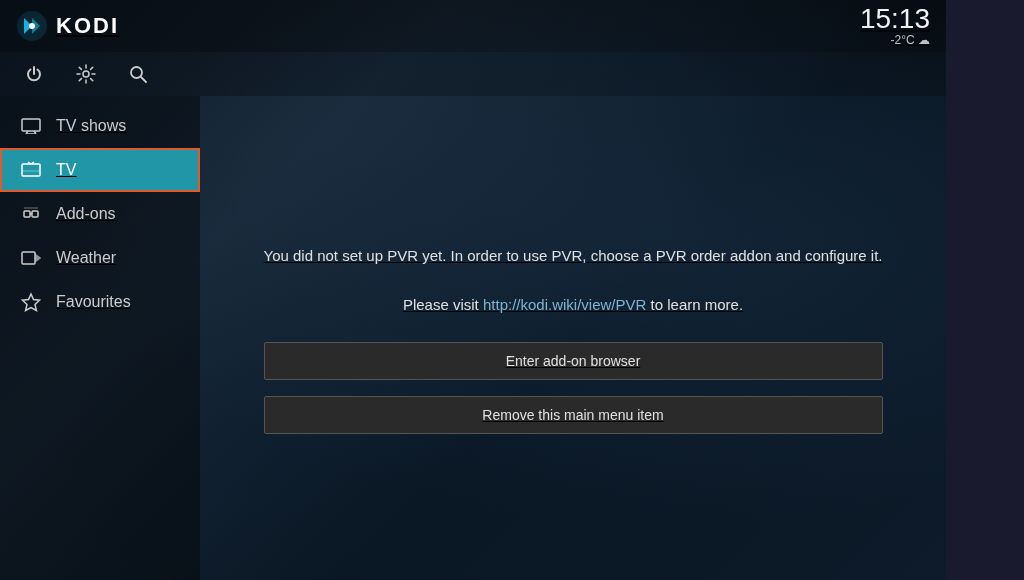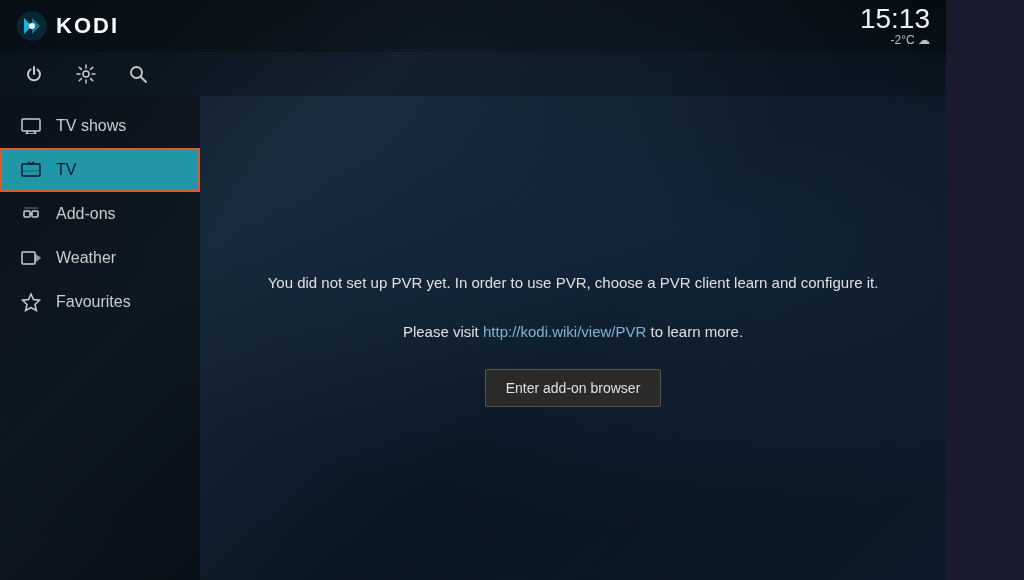--- a/index.html
+++ b/index.html
@@ -15,20 +15,21 @@
     }
 
     .app-container {
       width: 946px;
       height: 580px;
       display: flex;
       flex-direction: column;
       background: linear-gradient(135deg, #0d1b2a 0%, #1a2a3a 30%, #0a1520 60%, #0d1b2a 100%);
       position: relative;
       overflow: hidden;
+      text-decoration: underline;
     }
 
     
     .top-bar {
       display: flex;
       align-items: center;
       justify-content: space-between;
       padding: 8px 16px;
       background: rgba(0,0,0,0.5);
       height: 52px;
@@ -115,21 +116,21 @@
       gap: 14px;
       padding: 11px 20px;
       color: #cccccc;
       font-size: 16px;
       cursor: pointer;
       transition: background 0.1s;
     }
 
     .nav-item.active {
       background: #2196a6;
-      color: #0f172a;
+      color: #ffffff;
       outline: 2px solid #e05a30;
       outline-offset: -2px;
     }
 
     .nav-icon {
       width: 22px;
       height: 22px;
       display: flex;
       align-items: center;
       justify-content: center;
@@ -163,20 +164,21 @@
     }
 
     .pvr-link {
       color: #7fb3d3;
     }
 
     .pvr-buttons {
       display: flex;
       justify-content: center;
       gap: 16px;
+      flex-direction: column;
     }
 
     .pvr-btn {
       background: #2a2a2a;
       border: 1px solid #555;
       color: #e0e0e0;
       padding: 10px 20px;
       font-size: 14px;
       cursor: pointer;
       border-radius: 2px;
@@ -307,23 +309,24 @@
           </svg>
         </span>
         <span class="nav-label">Favourites</span>
       </div>
 
 
     </div>
 
     <div class="content-area">
       <div class="pvr-message-box">
-        <p class="pvr-message-text">You did not set up PVR yet. In order to use PVR, choose a PVR client learn and configure it.</p>
+        <p class="pvr-message-text">You did not set up PVR yet. In order to use PVR, choose a PVR order addon and configure it.</p>
         <p class="pvr-message-text">
           Please visit <span class="pvr-link">http://kodi.wiki/view/PVR</span> to learn more.
         </p>
         <div class="pvr-buttons">
           <button class="pvr-btn">Enter add-on browser</button>
+          <button class="pvr-btn">Remove this main menu item</button>
         </div>
       </div>
     </div>
   </div>
 </div>
 
 </body></html>

